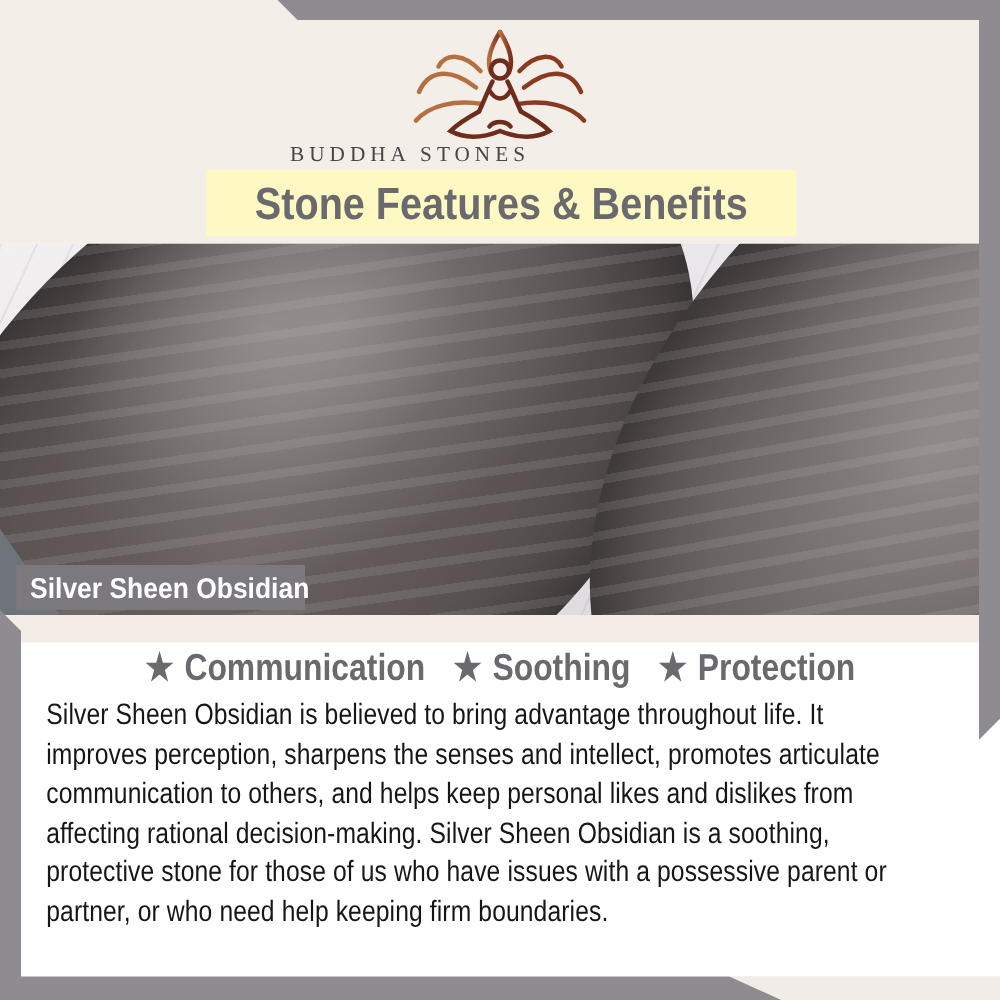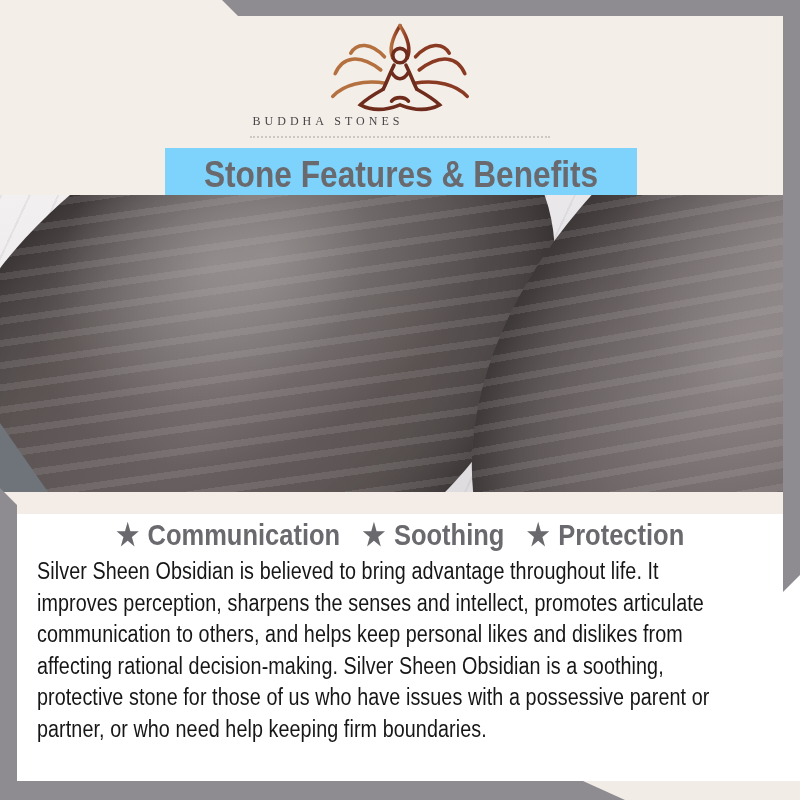--- a/index.html
+++ b/index.html
@@ -20,27 +20,27 @@
   .frame-right{left:783px;top:0;width:17px;height:592px;
      clip-path:polygon(0 0,17px 0,17px 575px,0 592px);}
   .frame-left{left:0;top:488px;width:17px;height:312px;
      clip-path:polygon(0 0,17px 17px,17px 312px,0 312px);}
   .frame-bottom{left:0;top:781px;width:800px;height:19px;
      clip-path:polygon(0 0,583px 0,625px 19px,0 19px);}
 
   
   .logo{left:318px;top:22px;width:164px;height:96px;}
   .brand-name{left:0;top:114px;width:656px;text-align:center;
-     font-family:"Liberation Serif", serif;font-size:12px;letter-spacing:4px;
+     font-family:"Liberation Serif", serif;font-size:17px;letter-spacing:4px;
      color:#4b4347;font-weight:400;}
 
   
   .dotted-divider{left:250px;top:136px;width:300px;height:0;
      border-top:2px dotted #cfc8c2;}
-  .title-band{left:165px;top:148px;width:472px;height:53px;background:#7dd3fc;
+  .title-band{left:165px;top:136px;width:472px;height:53px;background:#fef9c3;
      display:flex;align-items:center;justify-content:center;}
   .title-text{font-size:36px;font-weight:700;color:#6a696e;white-space:nowrap;
      transform:scaleX(0.88);transform-origin:center;}
 
   
   .photo{left:0;top:195px;width:800px;height:297px;overflow:hidden;
      background:
        repeating-linear-gradient(115deg, rgba(158,156,165,0.16) 0 2px, rgba(0,0,0,0) 2px 26px),
        linear-gradient(160deg,#f2f0f1 0%,#e7e5e7 45%,#d9d7d9 100%);}
   .sage-cloth{left:665px;top:-35px;width:200px;height:130px;border-radius:50%;
@@ -131,20 +131,23 @@
 <div class="abs dotted-divider"></div>
 <div class="abs title-band">
   <div class="title-text">Stone Features &amp; Benefits</div>
 </div>
 
 <div class="abs photo">
   <div class="abs sage-cloth"></div>
   <div class="abs stone stone-left"></div>
   <div class="abs stone stone-right"></div>
   <div class="abs slate-corner"></div>
+  <div class="abs photo-label">
+    <span class="photo-label-text">Silver Sheen Obsidian</span>
+  </div>
 </div>
 
 <div class="abs frame frame-top"></div>
 <div class="abs frame frame-right"></div>
 <div class="abs frame frame-left"></div>
 <div class="abs frame frame-bottom"></div>
 
 <div class="abs benefits">
   <span class="benefits-inner">
     <span class="benefit-item"><span class="star">★</span><span>Communication</span></span>

